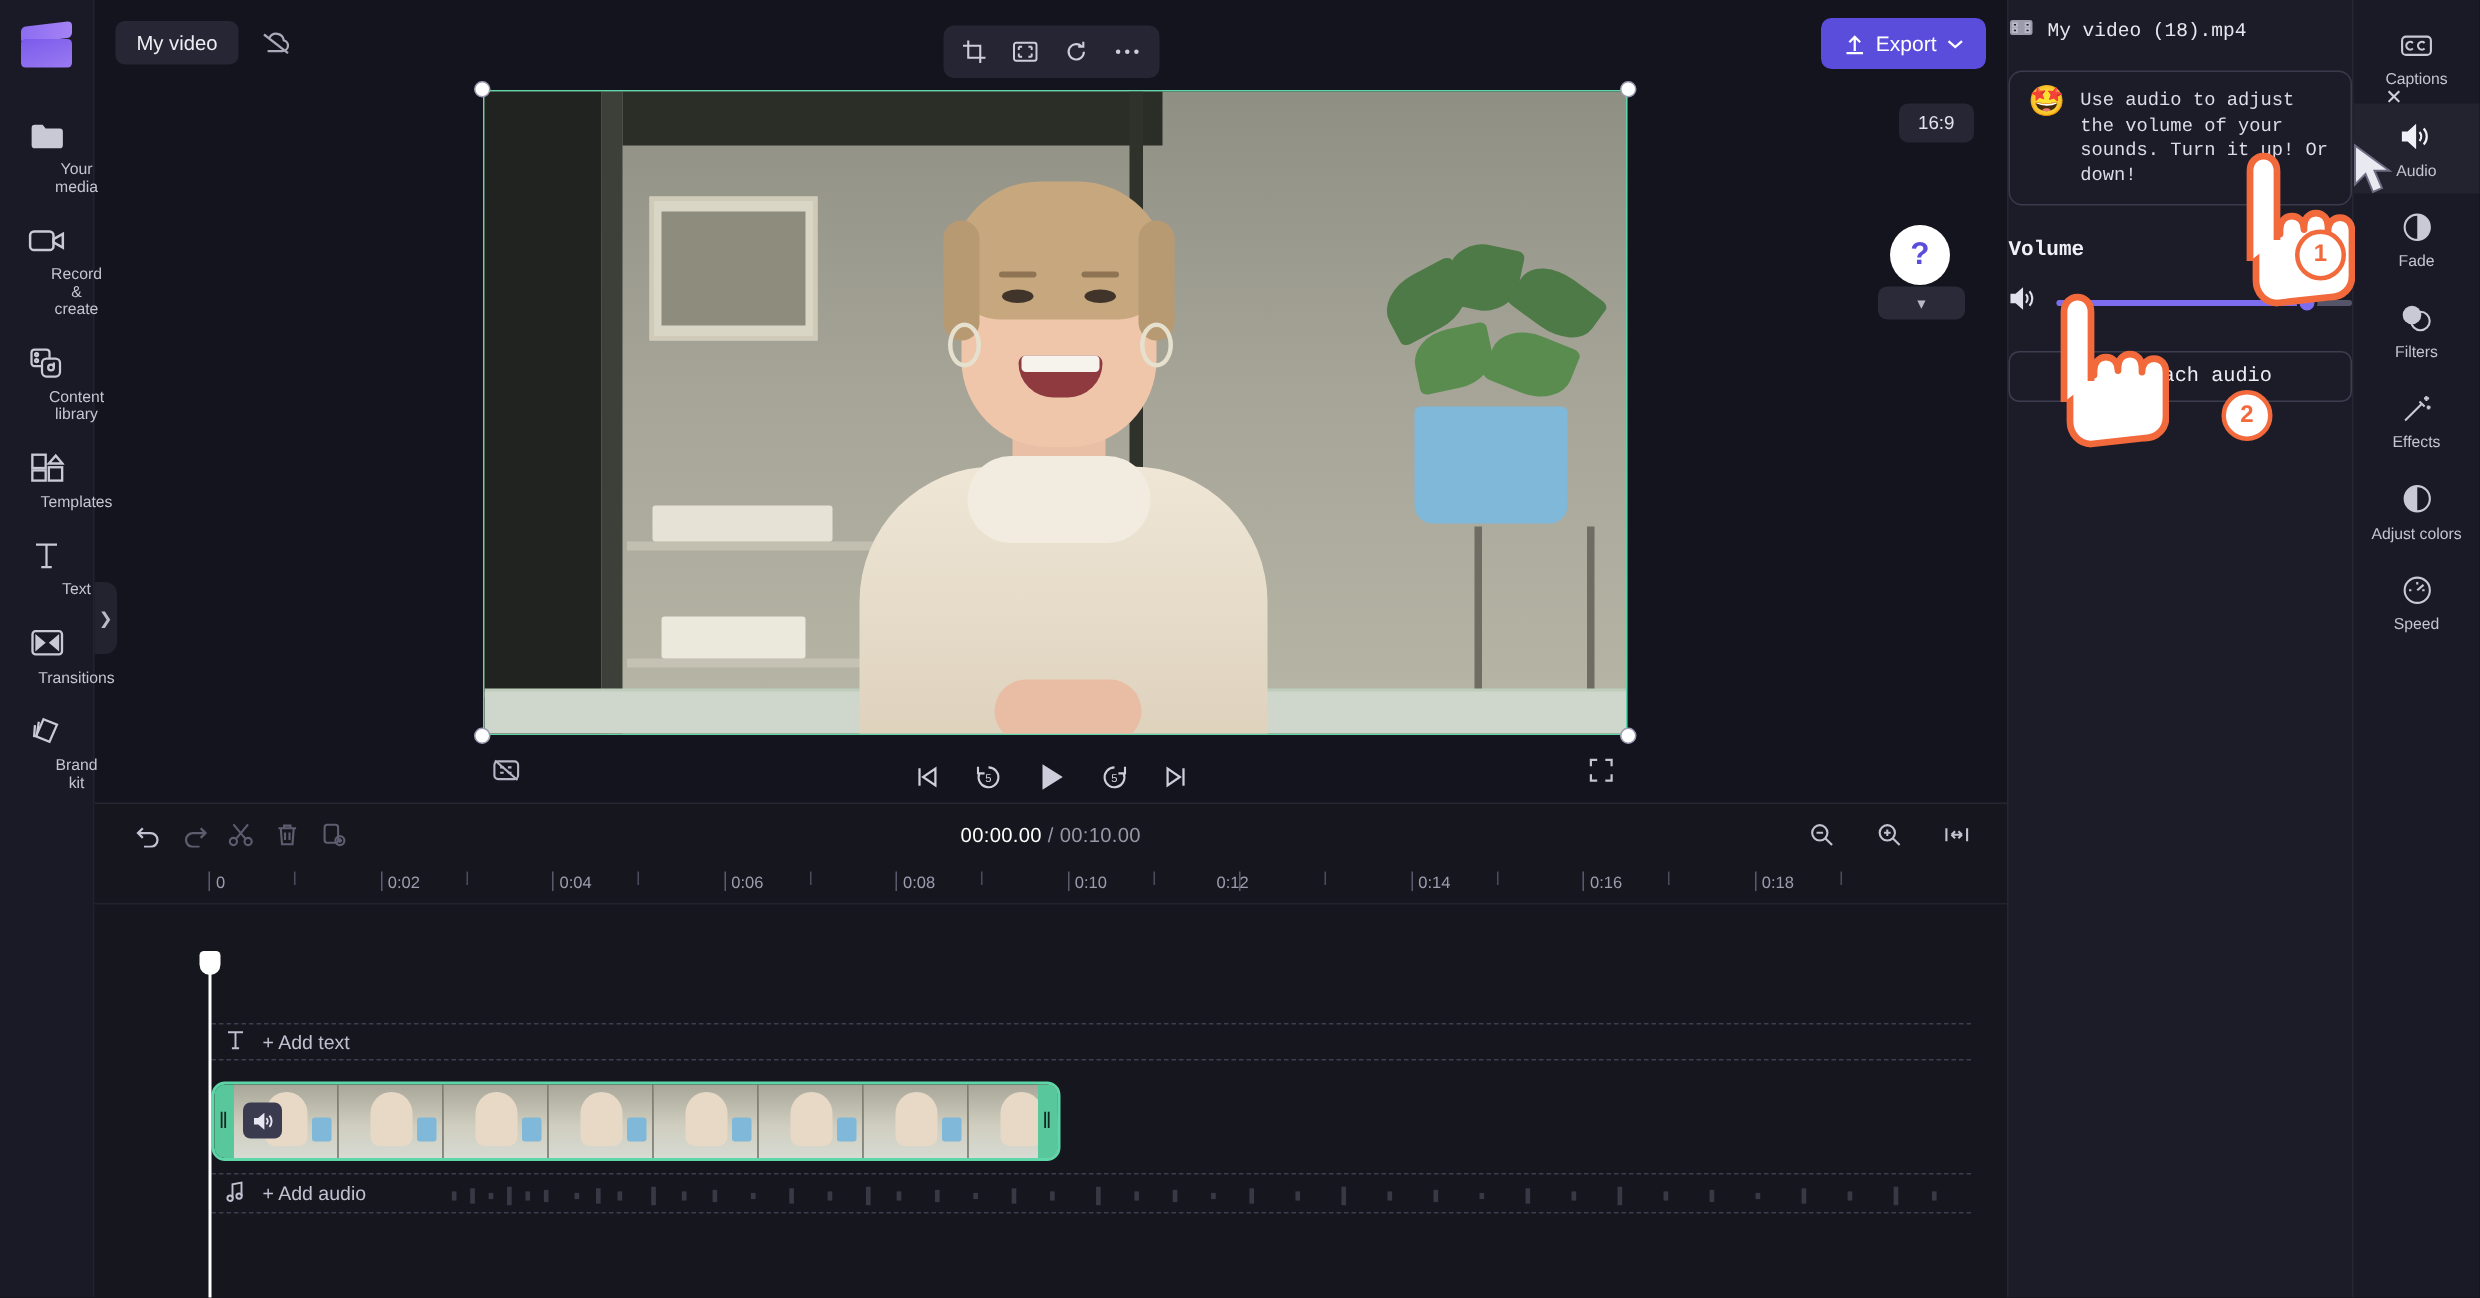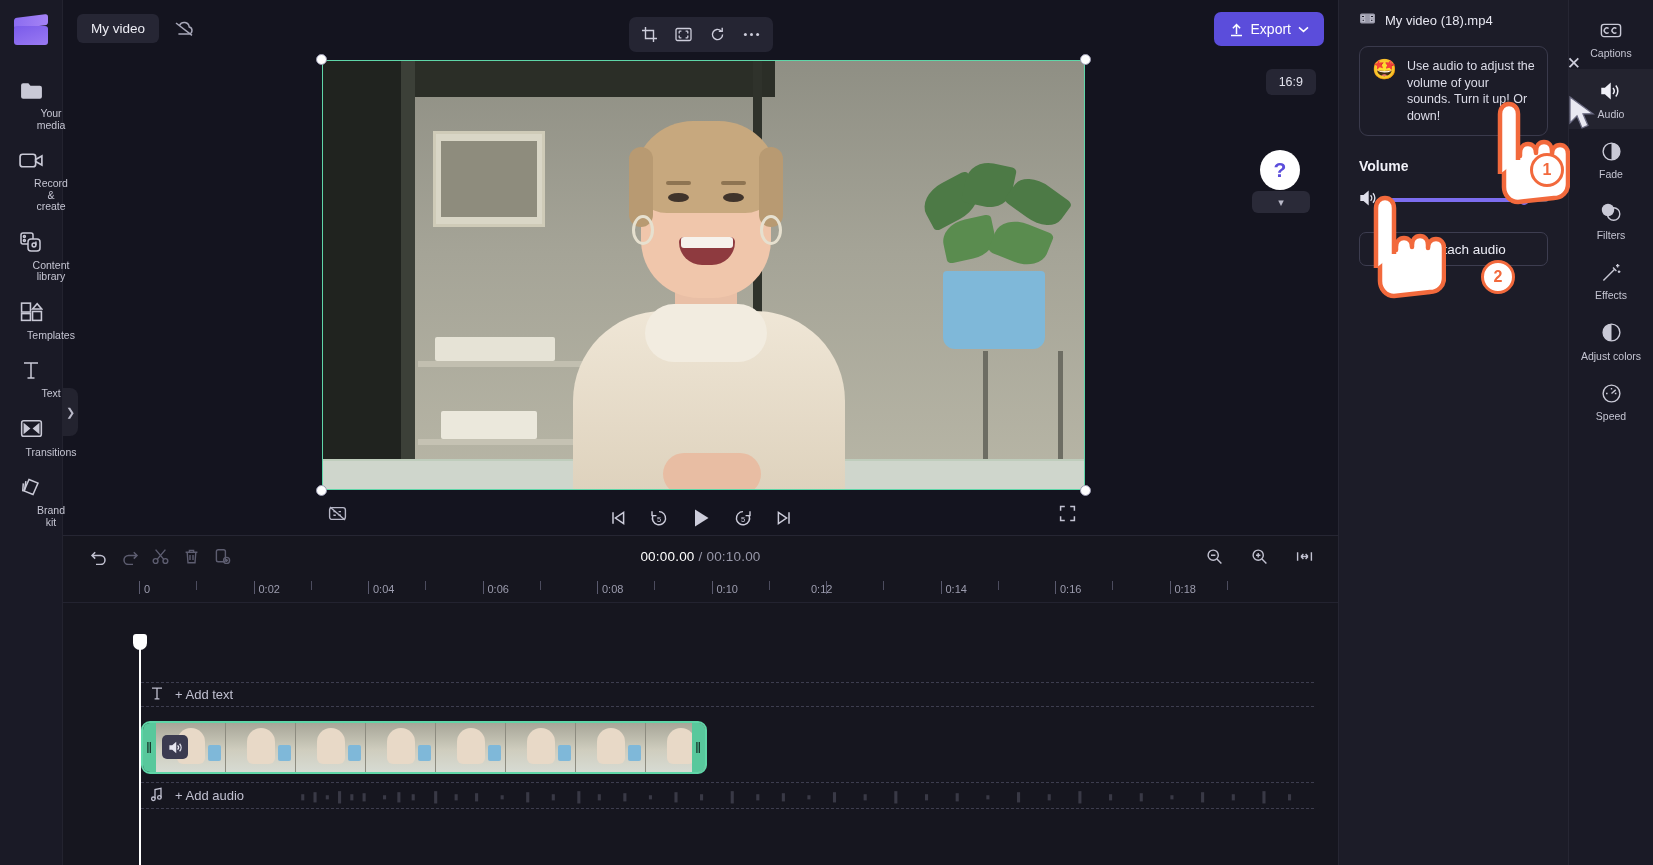--- a/index.html
+++ b/index.html
@@ -272,21 +272,21 @@
   }
   .playhead-knob {
     position: absolute; left: -6px; top: -11px; width: 14px; height: 16px;
     background: #fff; border-radius: 3px 3px 7px 7px;
   }
 
   
   .rightpanel {
     width: 230px; flex: 0 0 230px;
     background: #1c1c28; border-left: 1px solid #262633;
-    padding: 12px 20px; position: relative;
+    padding: 12px 0; position: relative; font-family: Liberation Mono, monospace;
   }
   .rp-file { display: flex; align-items: center; gap: 9px; font-size: 13px; color: #e6e6f0; }
   .tipcard {
     margin-top: 18px; border: 1px solid #3a3a4c; border-radius: 9px;
     padding: 11px 12px; display: flex; gap: 10px; position: relative;
   }
   .tip-emoji { font-size: 20px; line-height: 1.1; }
   .tip-text { font-size: 12.5px; line-height: 16.5px; color: #dcdce8; }
   .tip-close {
     position: absolute; right: -34px; top: 6px;

